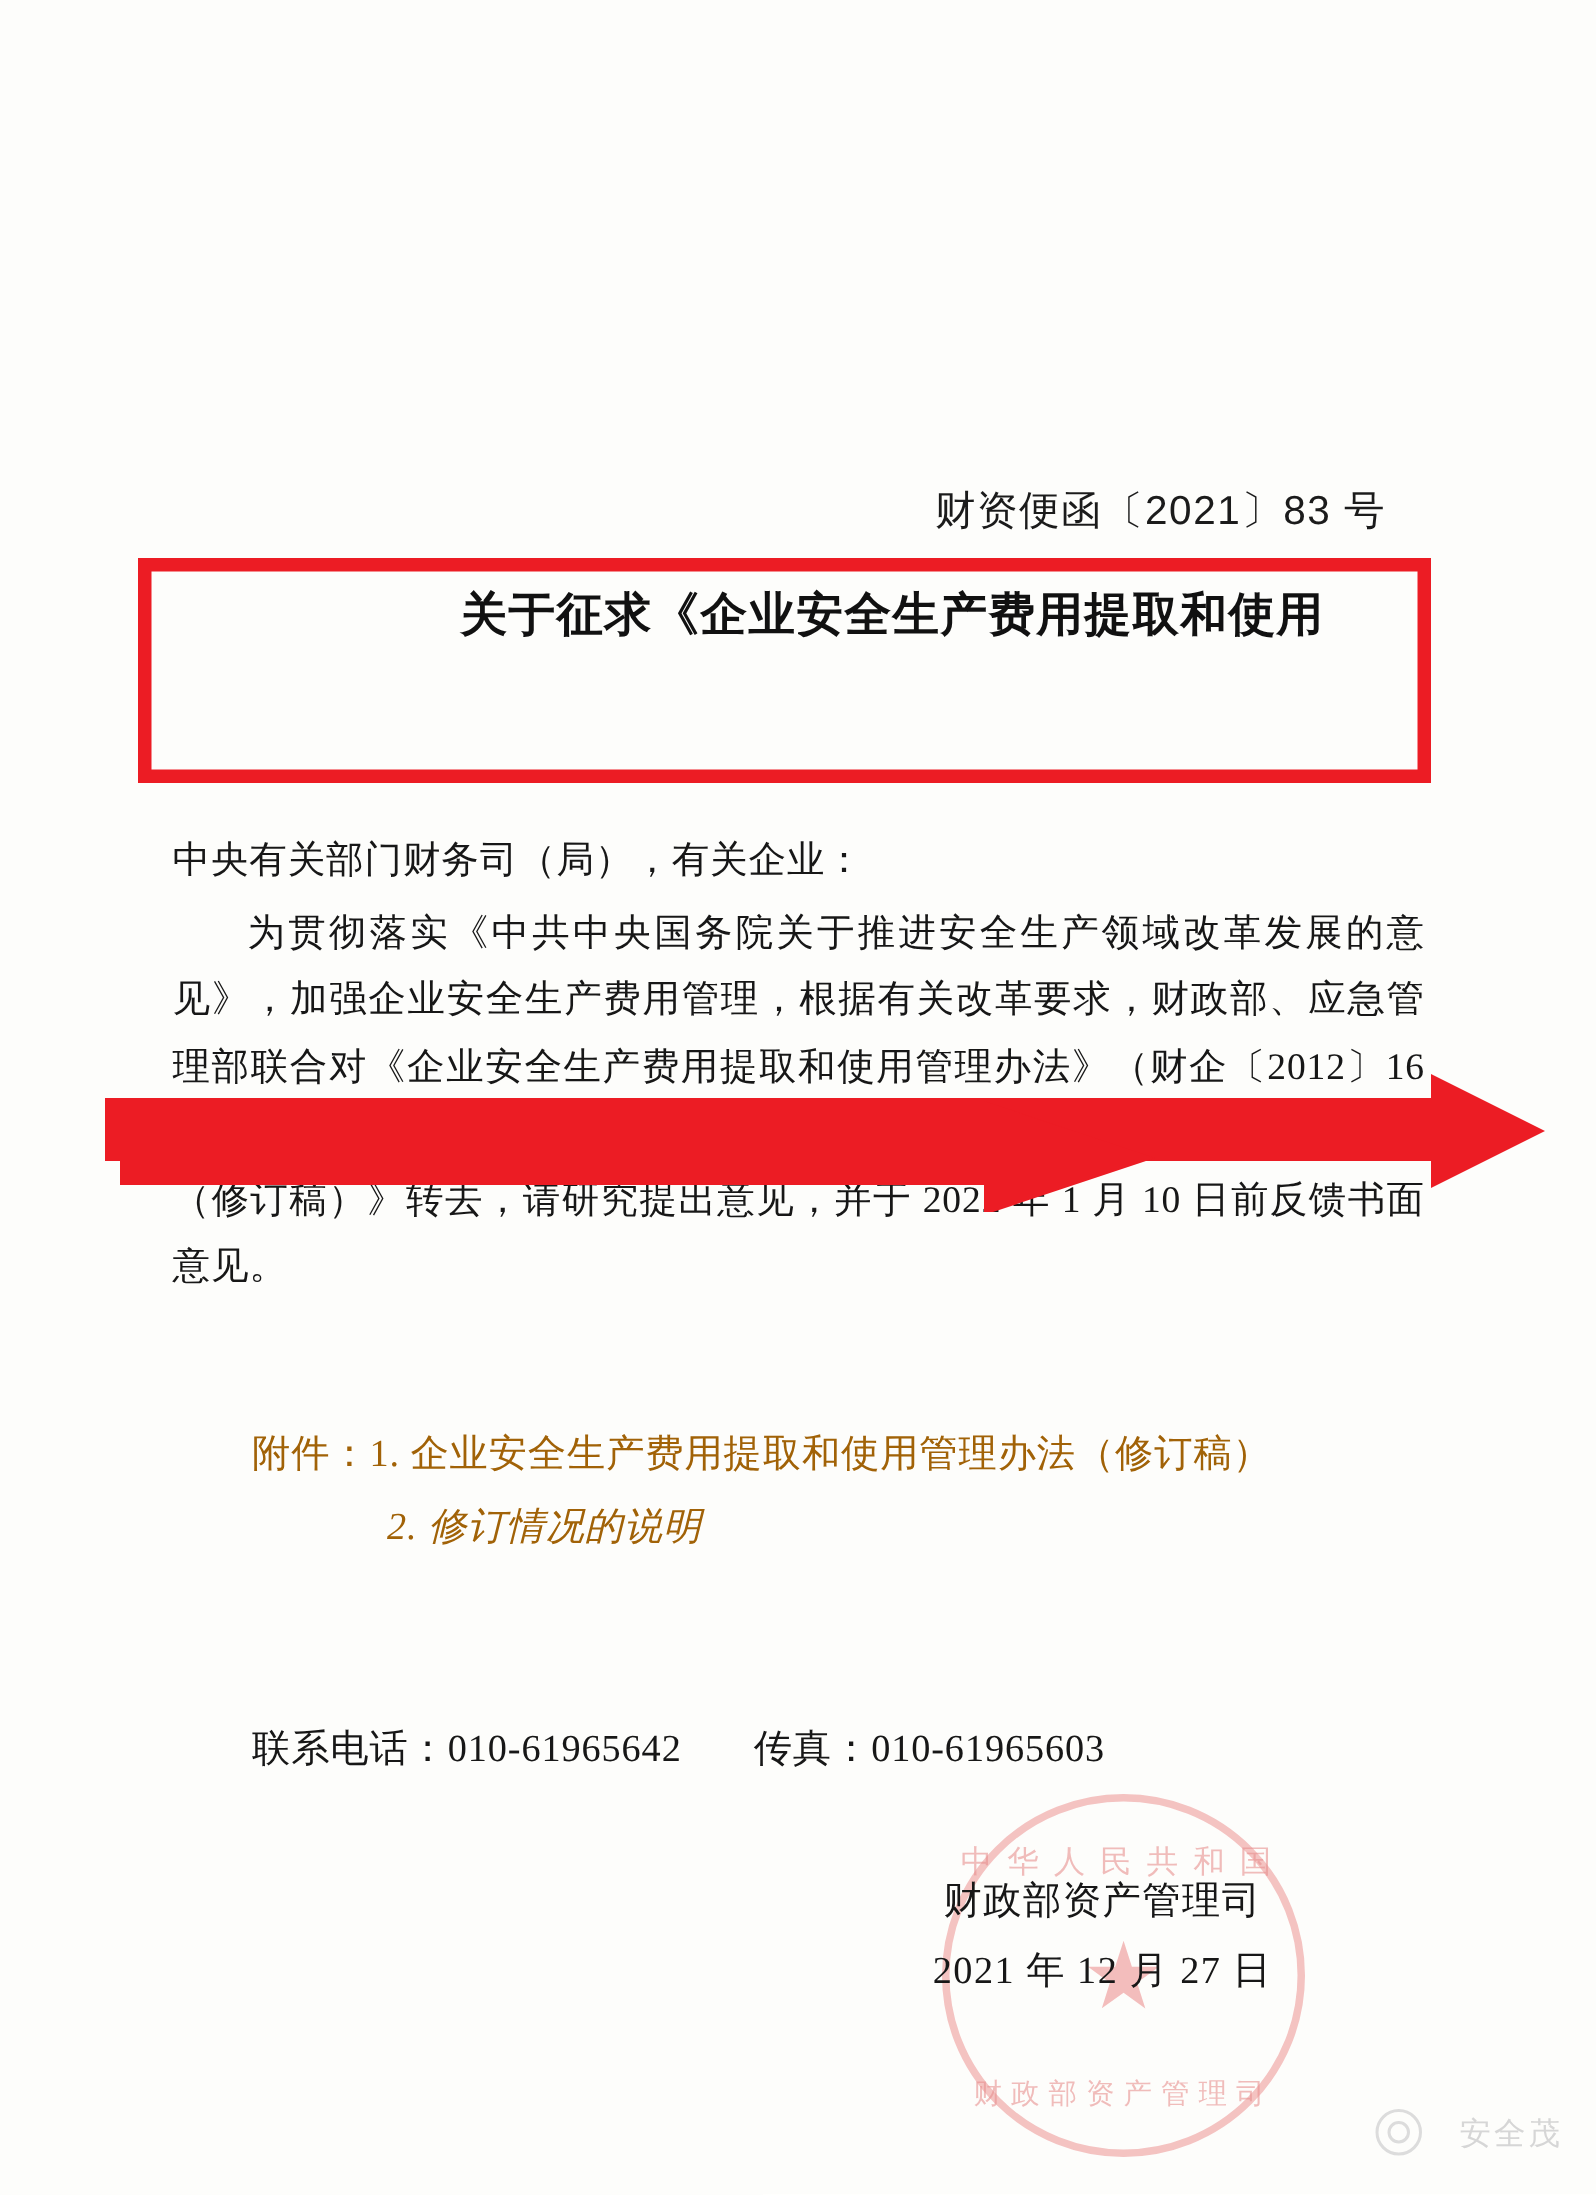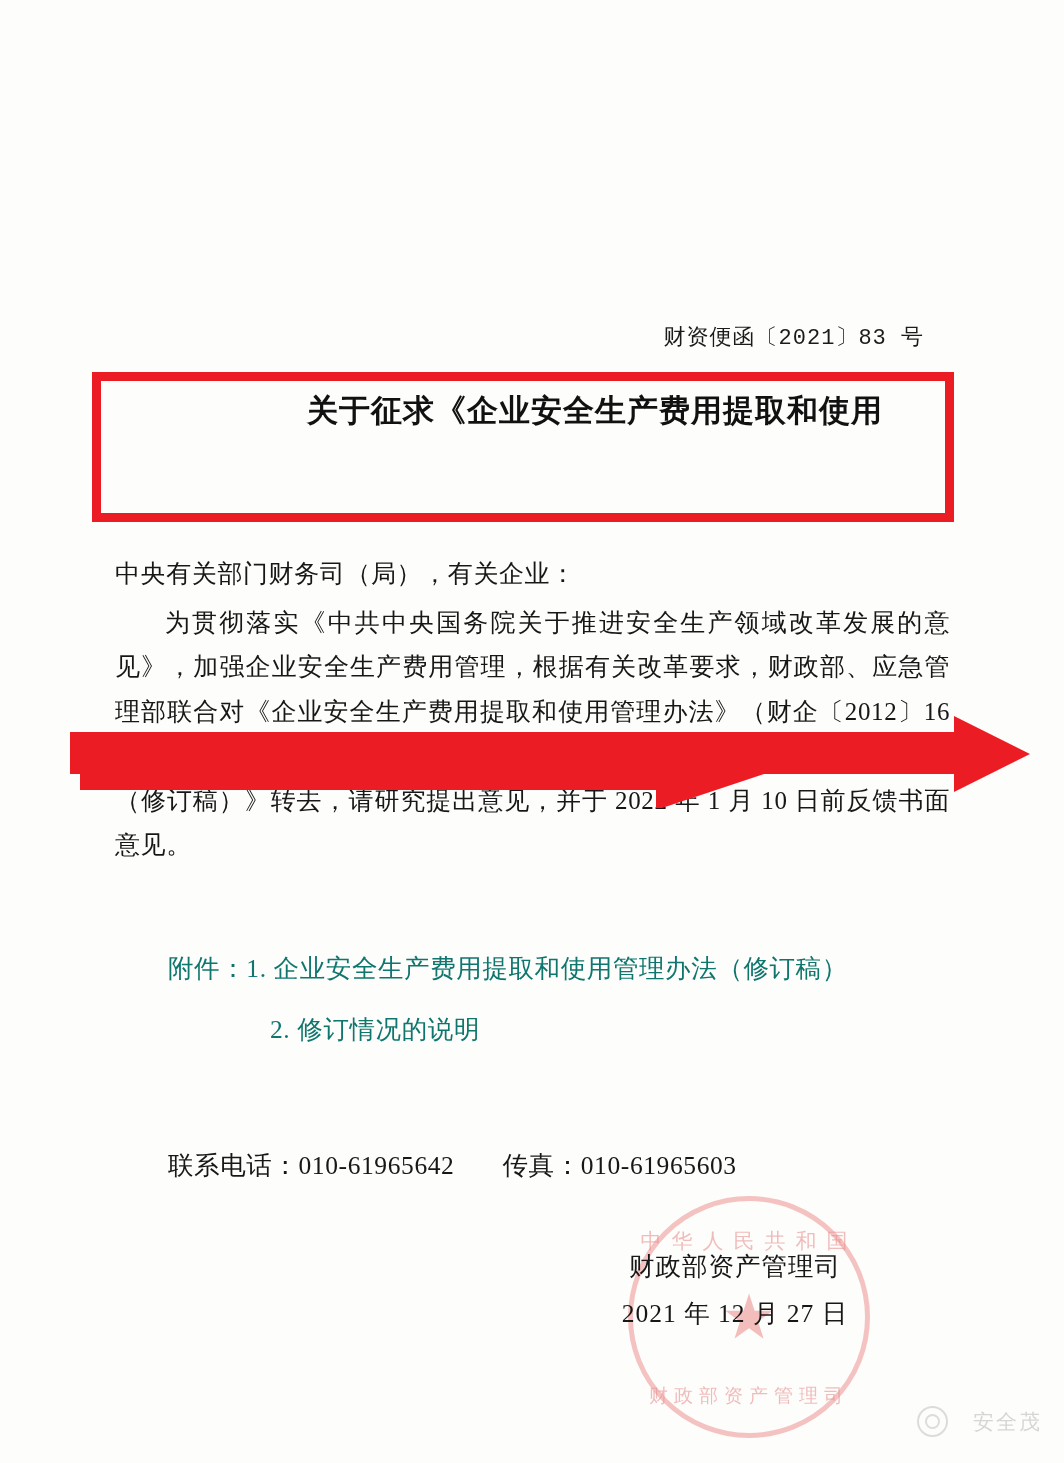--- a/index.html
+++ b/index.html
@@ -39,24 +39,24 @@
     text-indent: 12px;
     line-height: 1;
     white-space: nowrap;
   }
 
   
   .doc-number {
     position: absolute;
     top: 322px;
     right: 140px;
-    font-size: 22px;
+    font-size: 27px;
     letter-spacing: 1px;
     color: #1b1b1b;
-    font-family: Liberation Mono, monospace;
+    font-family: Liberation Sans, sans-serif;
   }
 
   
   .title-box {
     position: absolute;
     top: 372px;
     left: 92px;
     width: 862px;
     height: 150px;
     border: 9px solid #ec1c24;
@@ -94,24 +94,24 @@
 
   
   .attachments {
     position: absolute;
     top: 946px;
     left: 168px;
     width: 780px;
     font-size: 25.5px;
     line-height: 1.78;
     letter-spacing: 0.6px;
-    color: #0f766e;
+    color: #a16207;
   }
   .att-first { margin: 0; }
-  .att-item { margin: 16px; padding-left: 86px; }
+  .att-item { margin: 4px; padding-left: 86px; font-style: italic; }
 
   
   .contact {
     position: absolute;
     top: 1148px;
     left: 168px;
     font-size: 25.5px;
     letter-spacing: 0.6px;
     color: #171717;
   }

